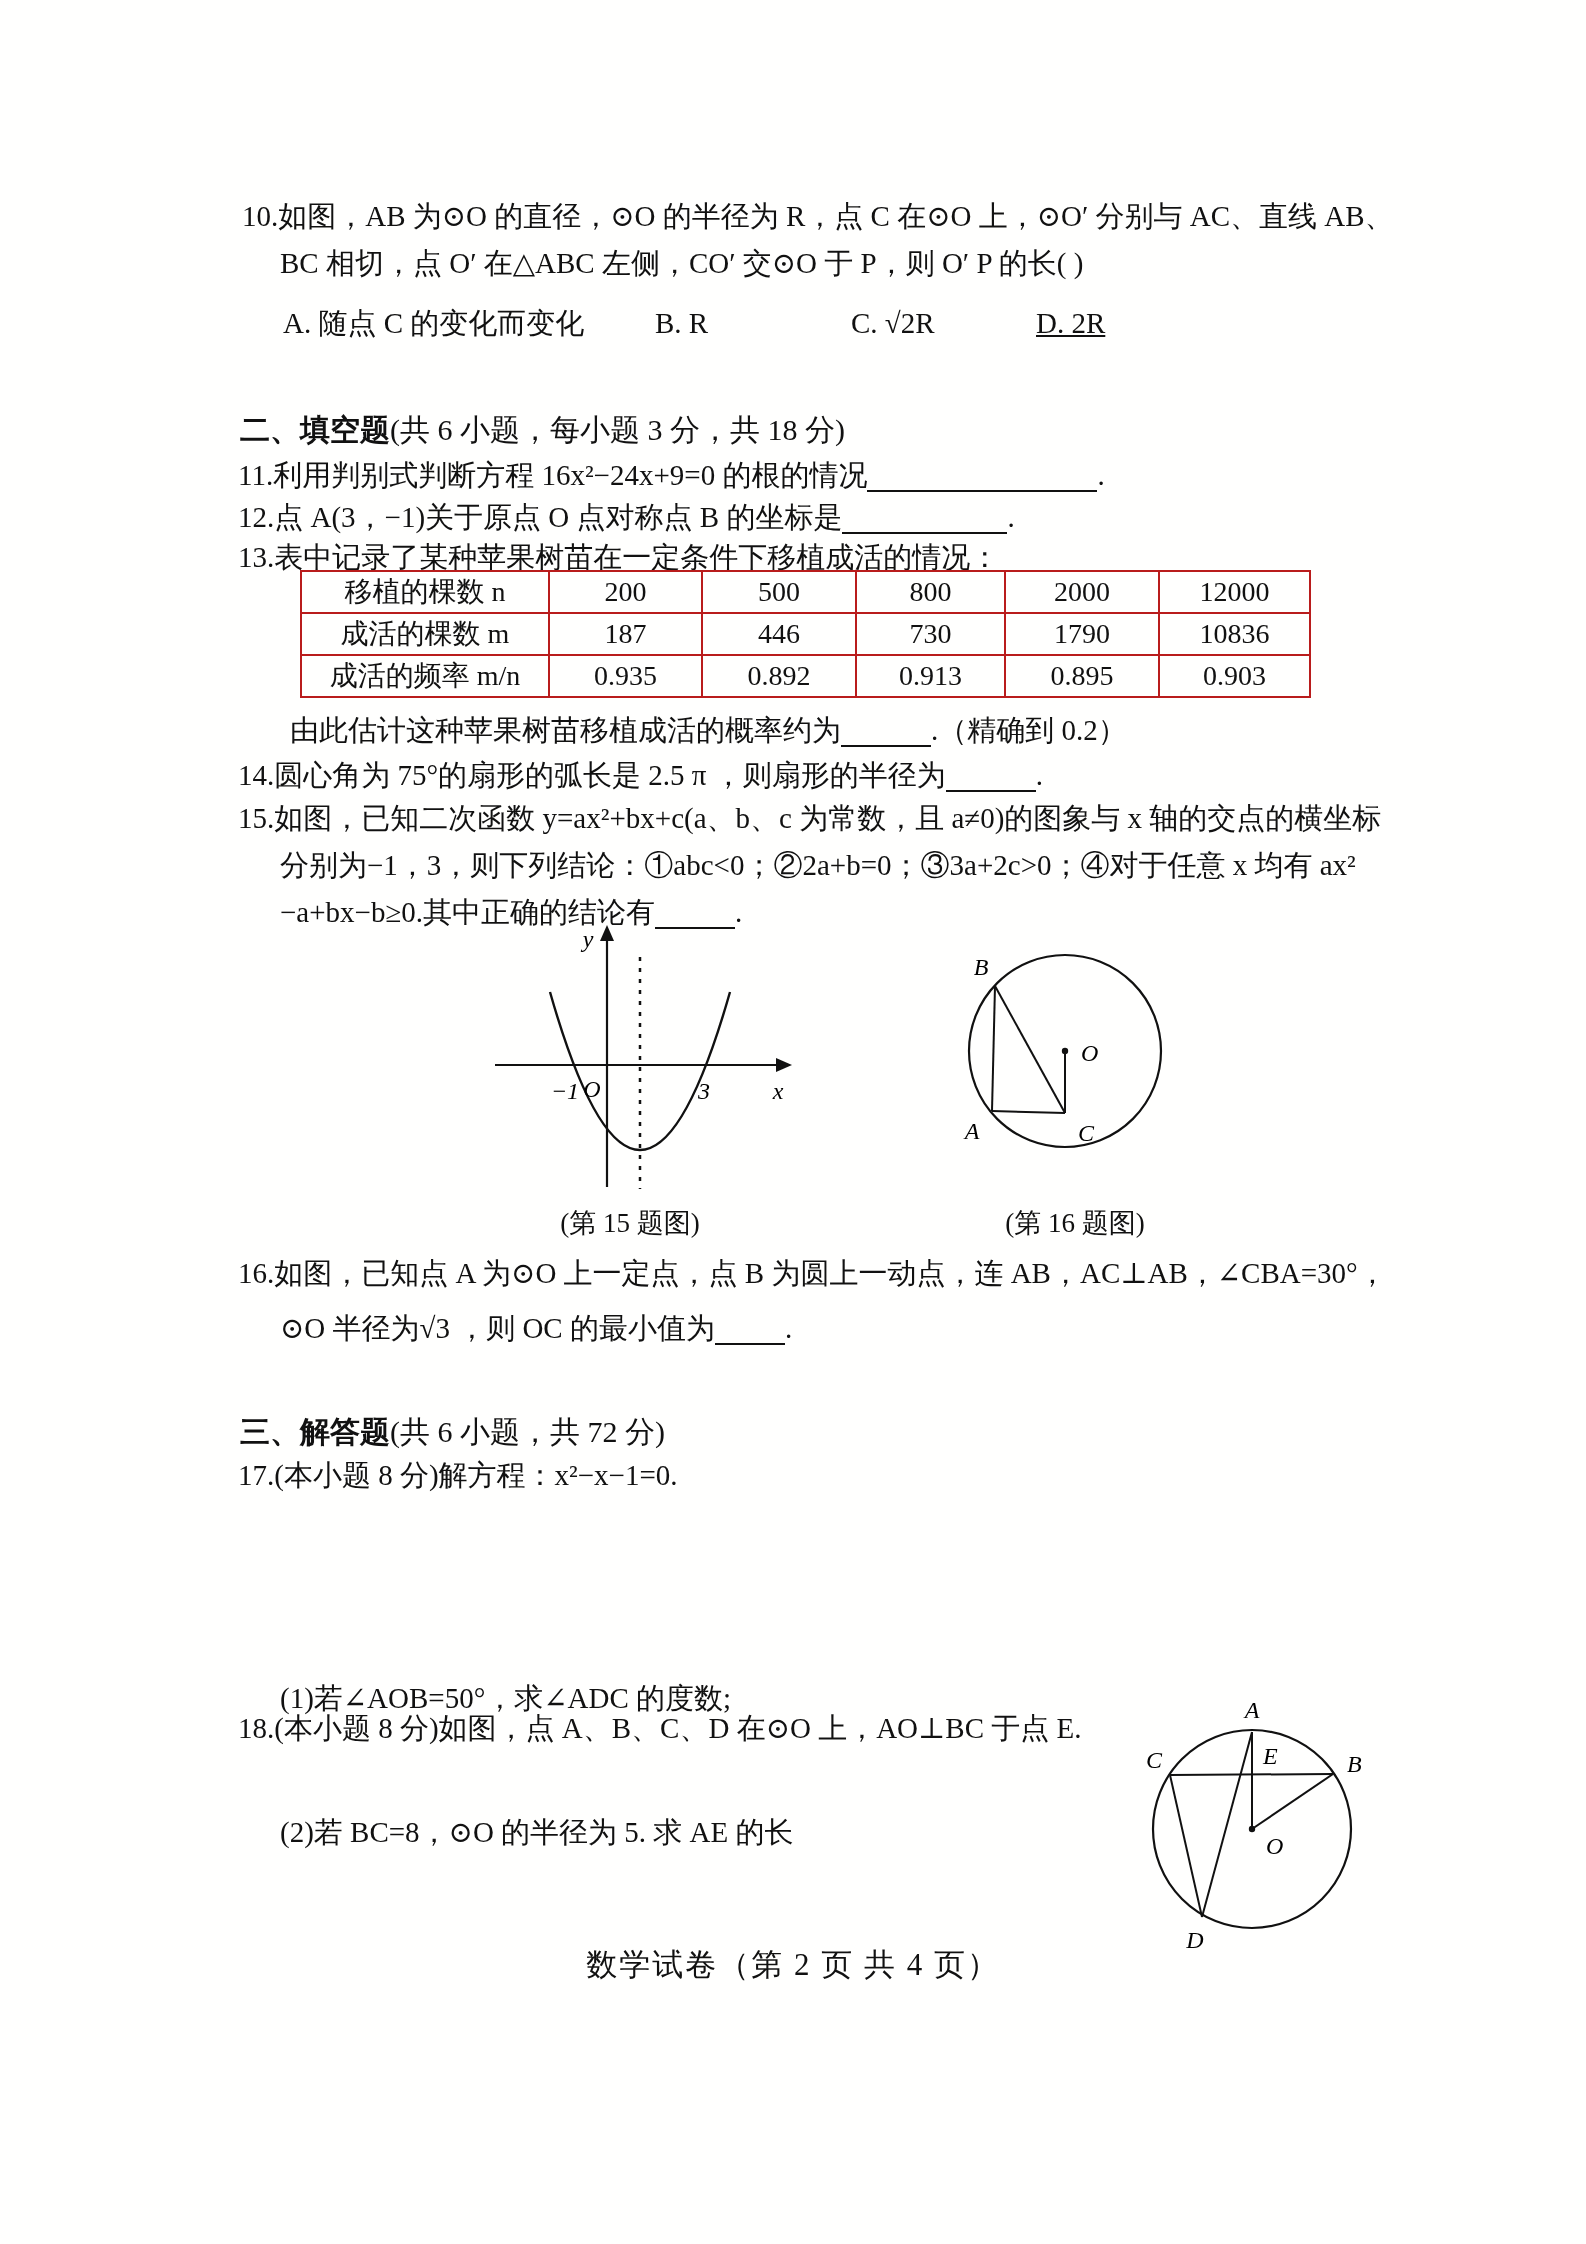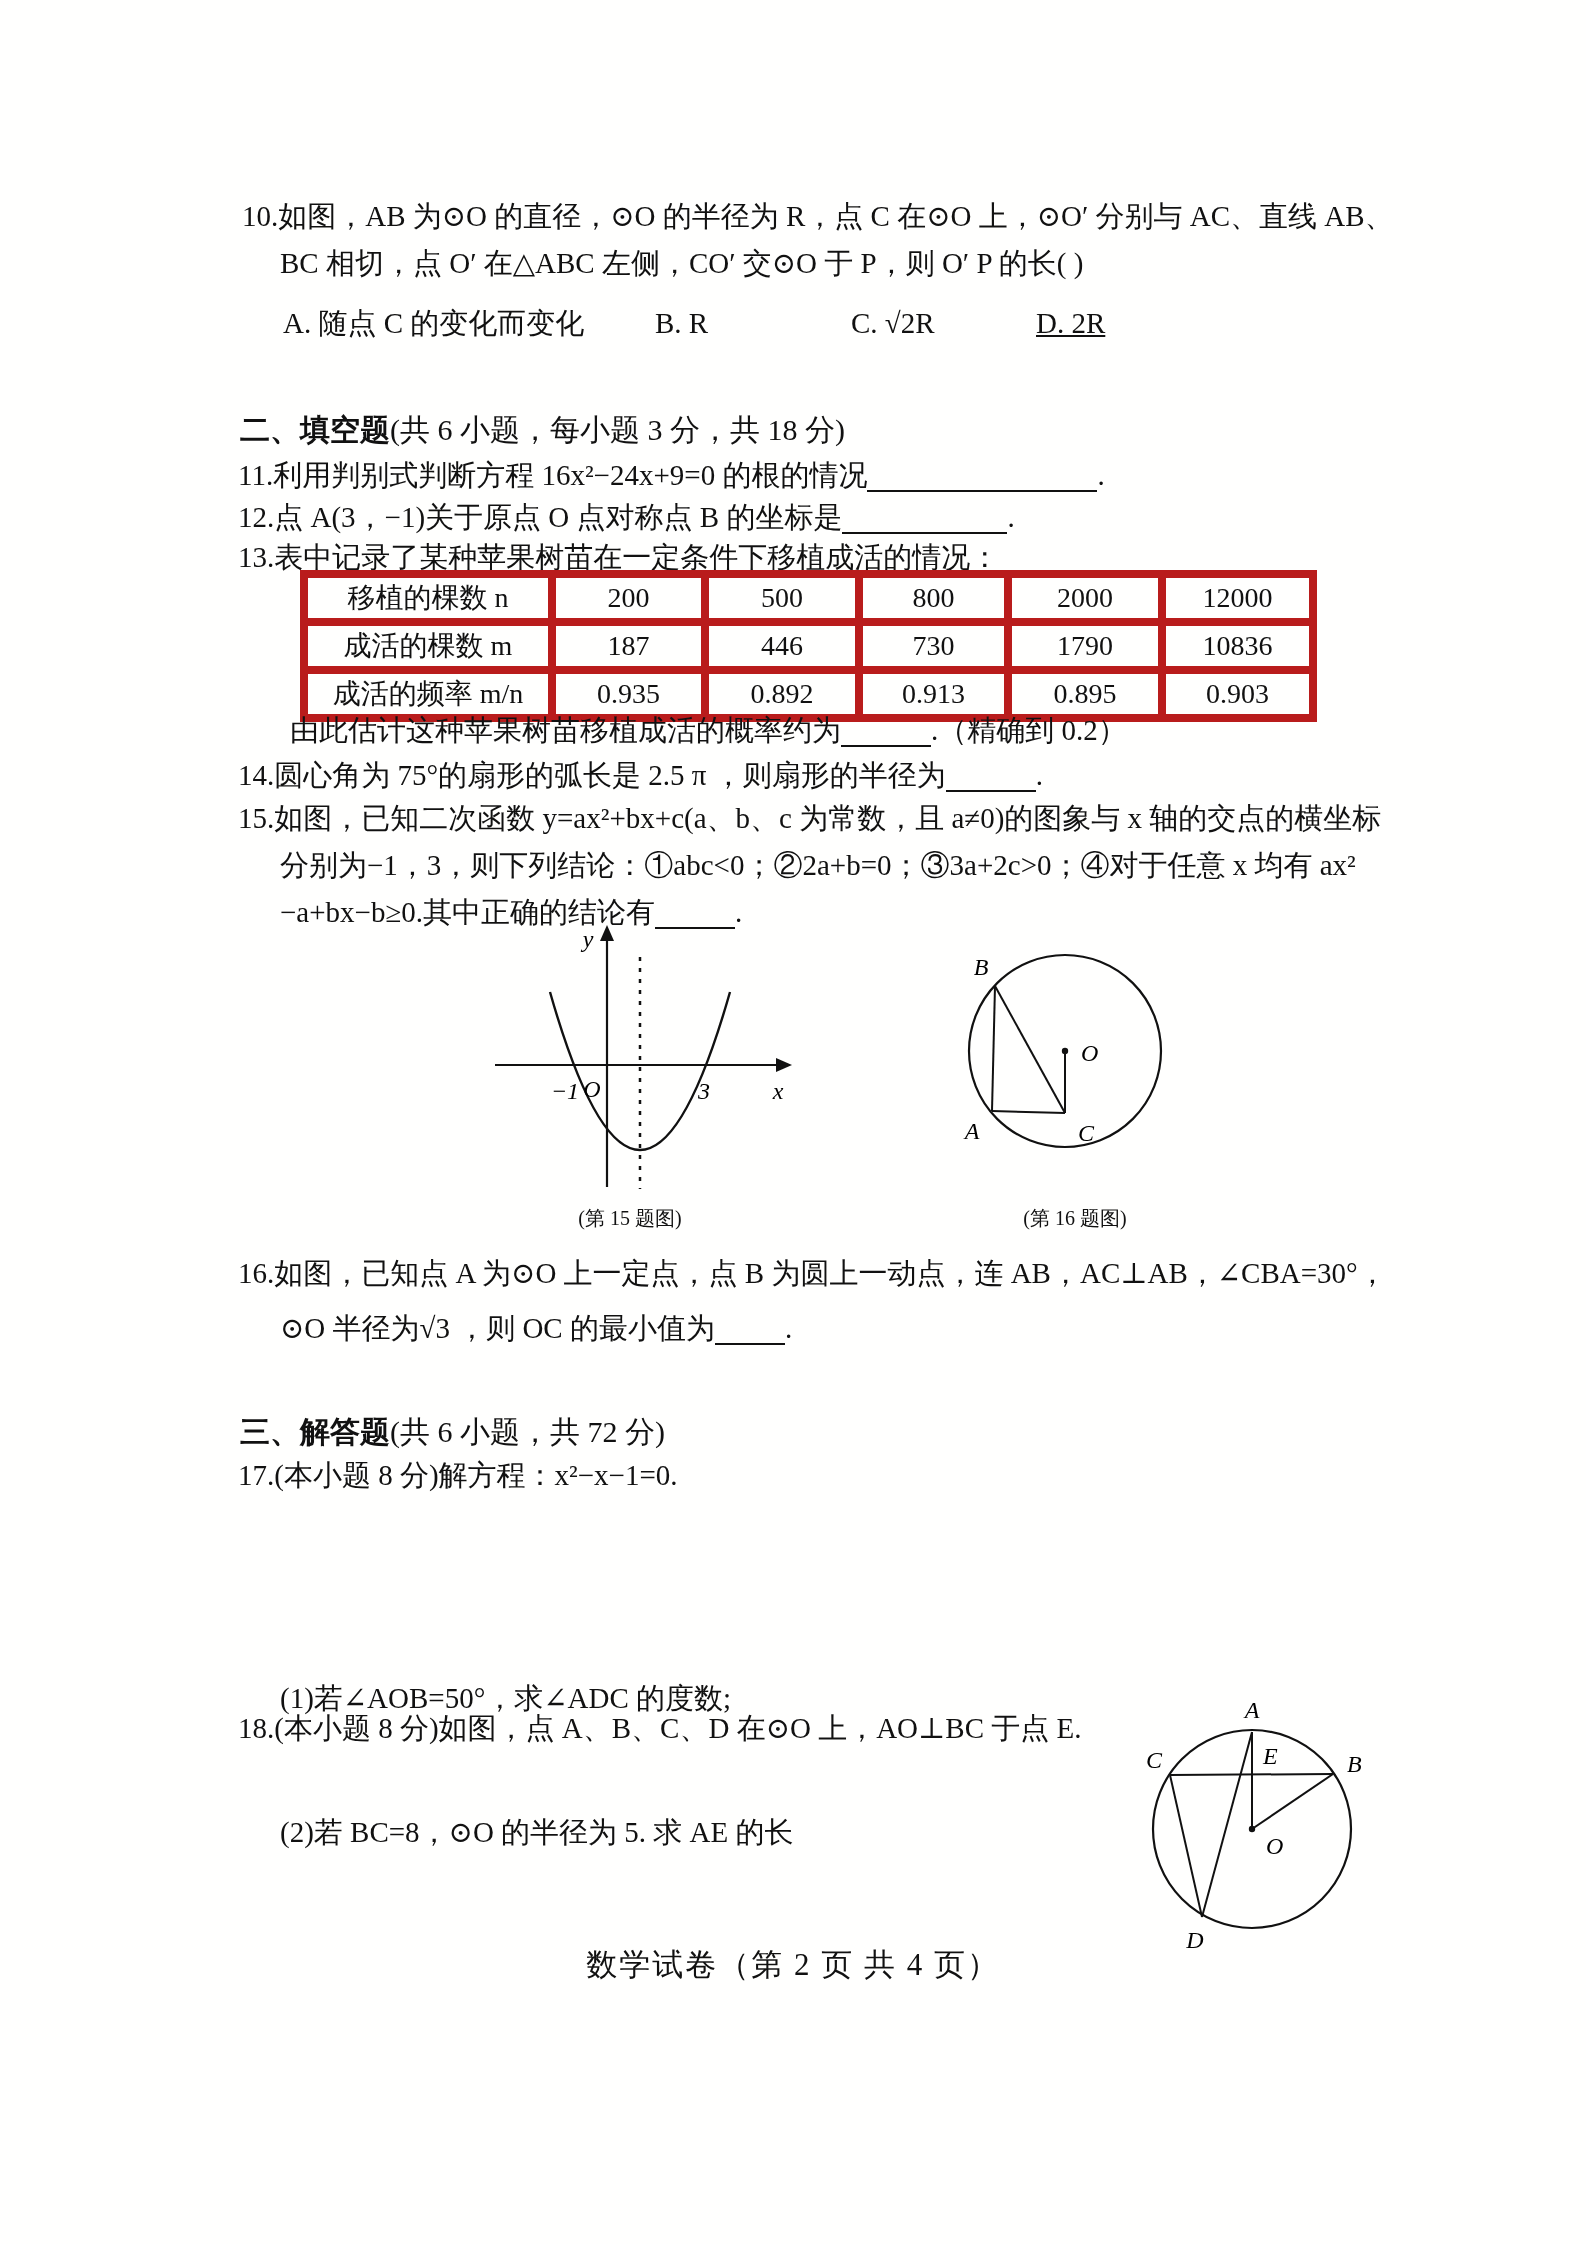--- a/index.html
+++ b/index.html
@@ -16,23 +16,23 @@
   .indent2{left:280px;}
   .secline{font-size:30px;}
   .sec-bold{font-weight:bold;text-align:right;}
   .blank{display:inline-block;border-bottom:2px solid #111;height:30px;vertical-align:-7px;}
   .w230{width:230px;} .w165{width:165px;} .w90{width:90px;} .w80{width:80px;} .w70{width:70px;}
   table.t13{
     position:absolute;left:300px;top:570px;
     border-collapse:collapse;font-size:28px;table-layout:fixed;
   }
   table.t13 td{
-    border:8px solid #b91c1c;text-align:center;height:40px;padding:0 4px;
+    border:2px solid #b91c1c;text-align:center;height:40px;padding:0 4px;
   }
-  .caption{position:absolute;font-size:20px;white-space:nowrap;transform:translateX(-50%);}
+  .caption{position:absolute;font-size:27px;white-space:nowrap;transform:translateX(-50%);}
   .figure{position:absolute;}
   .fig-label{font-size:24px;font-style:italic;font-family:"Liberation Serif","DejaVu Serif",serif;}
   .footer{
     position:absolute;top:1944px;left:50%;transform:translateX(-50%);
     font-size:31px;letter-spacing:2px;white-space:nowrap;
   }
   svg line, svg path, svg circle.ring{stroke:#111;fill:none;}
 </style>
 </head>
 <body>

